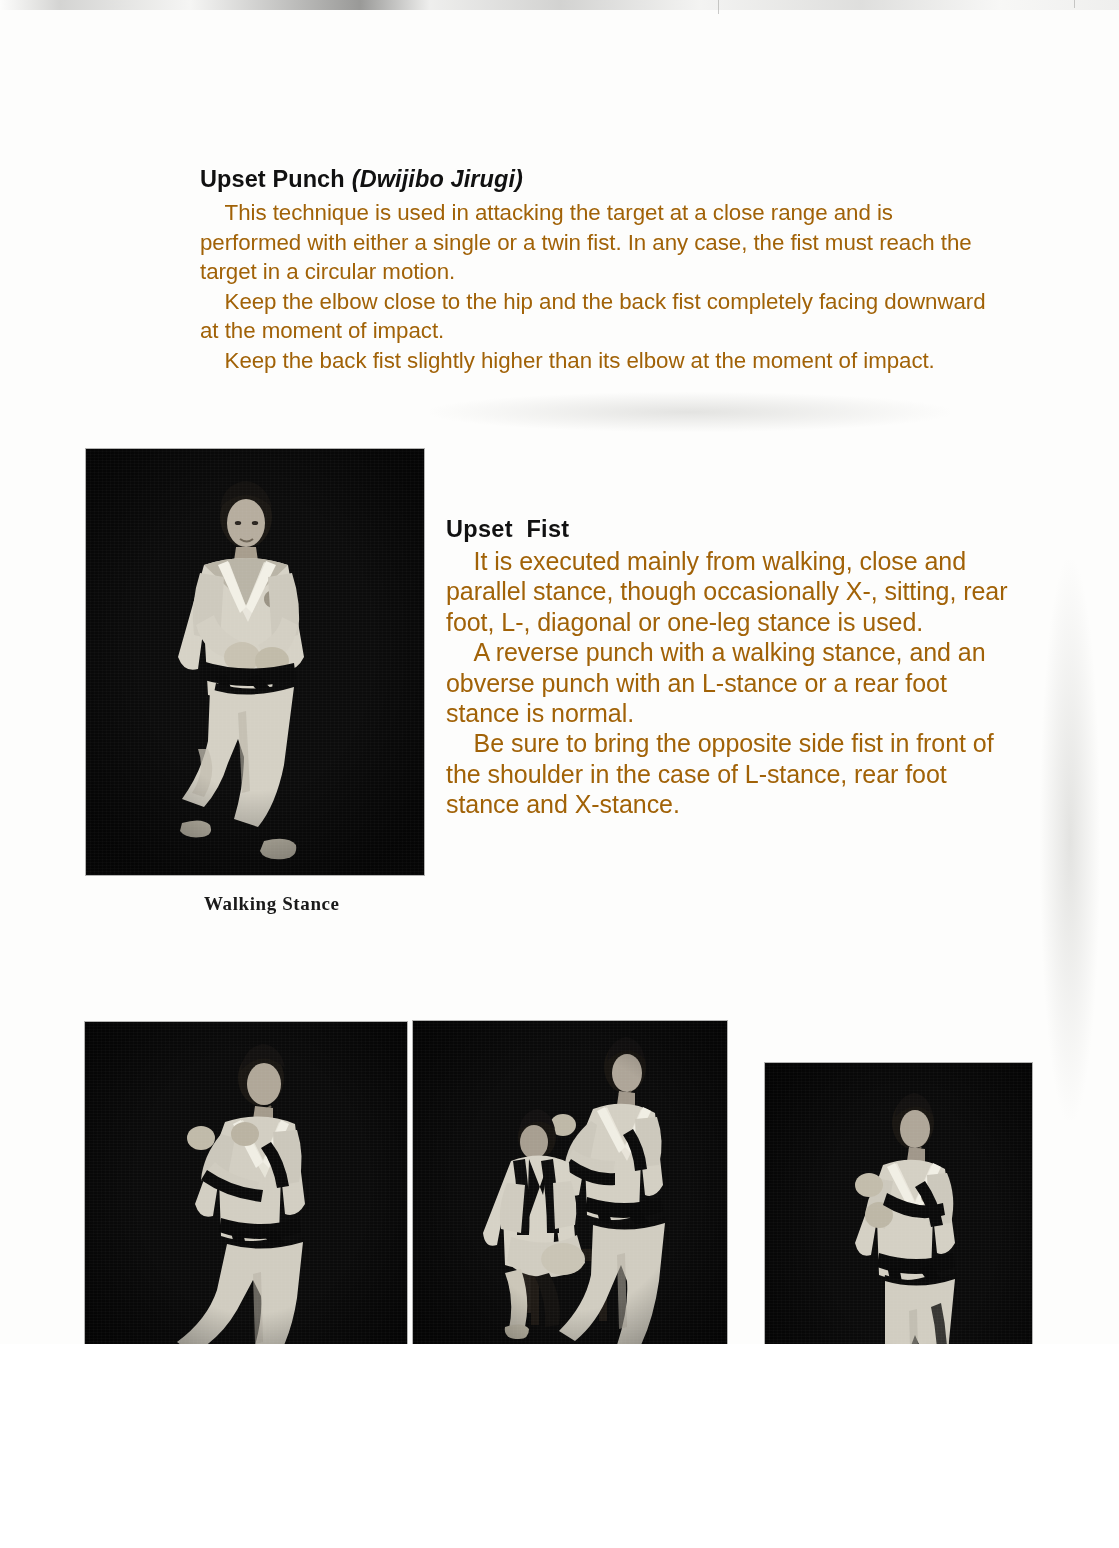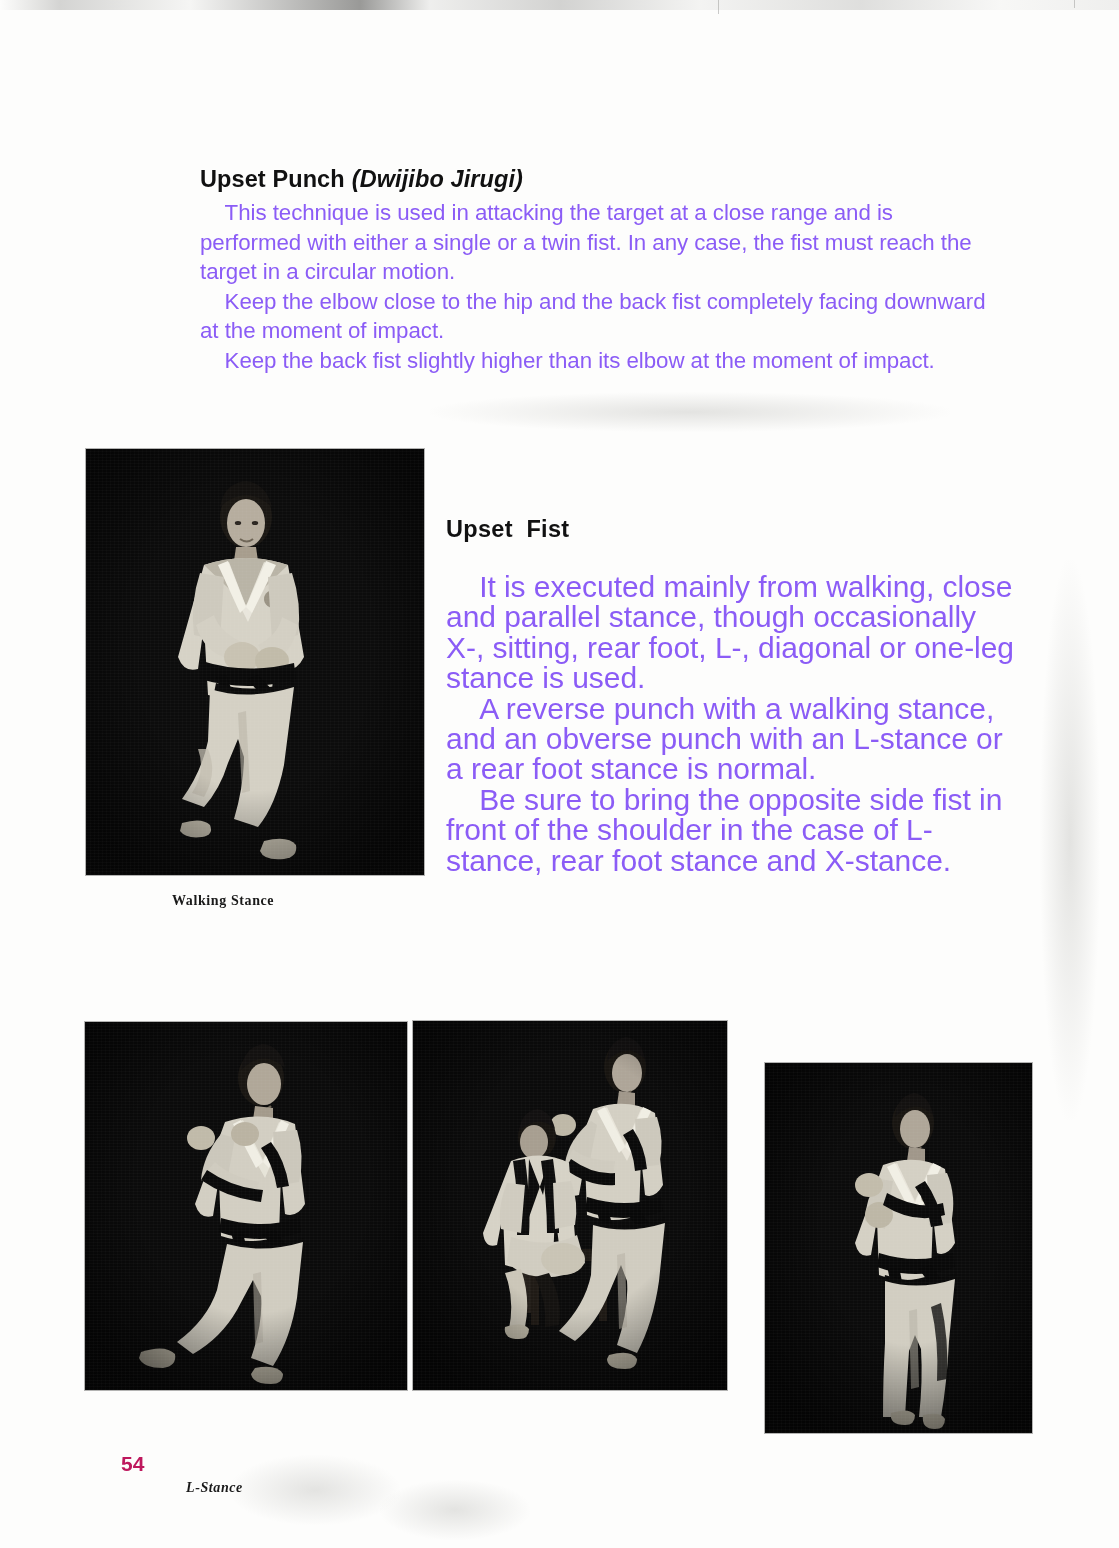--- a/index.html
+++ b/index.html
@@ -4,21 +4,21 @@
 <title>Upset Punch — page 54</title>
 <style>
   html, body {
     margin: 0;
     padding: 0;
     background: #ffffff;
   }
   .page {
     position: relative;
     width: 1119px;
-    height: 1548px;
+    height: 1344px;
     background: #fdfdfc;
     overflow: hidden;
     font-family: "Liberation Sans", sans-serif;
     color: #111111;
   }
 
   
   .scan-noise-top {
     position: absolute;
     left: 0; top: 0;
@@ -63,42 +63,42 @@
   .heading-main .roman { font-style: normal; }
   .heading-main .ital  { font-style: italic; padding-left: 7px; }
 
   .body-block {
     position: absolute;
     font-size: 22.3px;
     line-height: 29.6px;
     text-align: left;
     white-space: pre-wrap;
     letter-spacing: -0.05px;
-    color: #8b5cf6;
+    color: #a16207;
   }
   #intro-text {
     left: 200px;
     top: 198px;
     width: 800px;
   }
 
   .heading-sub {
     position: absolute;
     left: 446px;
     top: 516px;
     font-size: 23.5px;
     font-weight: bold;
     letter-spacing: 0.3px;
     white-space: pre;
   }
   #single-fist-text {
     left: 446px;
-    top: 572px;
+    top: 546px;
     width: 570px;
-    font-size: 30px;
+    font-size: 25px;
     line-height: 30.4px;
   }
 
   
   .photo {
     position: absolute;
     background: #0b0b0b;
     overflow: hidden;
     box-shadow: 0 0 0 1px rgba(40,40,40,0.35);
   }
@@ -109,24 +109,25 @@
       repeating-linear-gradient(0deg, rgba(255,255,255,0.030) 0px, rgba(255,255,255,0.030) 1px, rgba(0,0,0,0) 1px, rgba(0,0,0,0) 3px),
       repeating-linear-gradient(90deg, rgba(255,255,255,0.022) 0px, rgba(255,255,255,0.022) 1px, rgba(0,0,0,0) 1px, rgba(0,0,0,0) 4px);
     opacity: 0.75;
   }
   .photo svg { position: absolute; inset: 0; width: 100%; height: 100%; display: block; }
 
   .caption {
     position: absolute;
     font-family: "Liberation Serif", serif;
     font-weight: bold;
-    font-size: 14px;
+    font-size: 19px;
     letter-spacing: 0.6px;
     color: #1a1a1a;
     white-space: nowrap;
+    margin-left: 32px;
   }
   #caption-walking { left: 172px; top: 893px; }
   #caption-lstance { left: 186px; top: 1480px; font-style: italic; }
 
   .page-number {
     position: absolute;
     left: 121px;
     top: 1452px;
     font-size: 21px;
     font-weight: bold;

